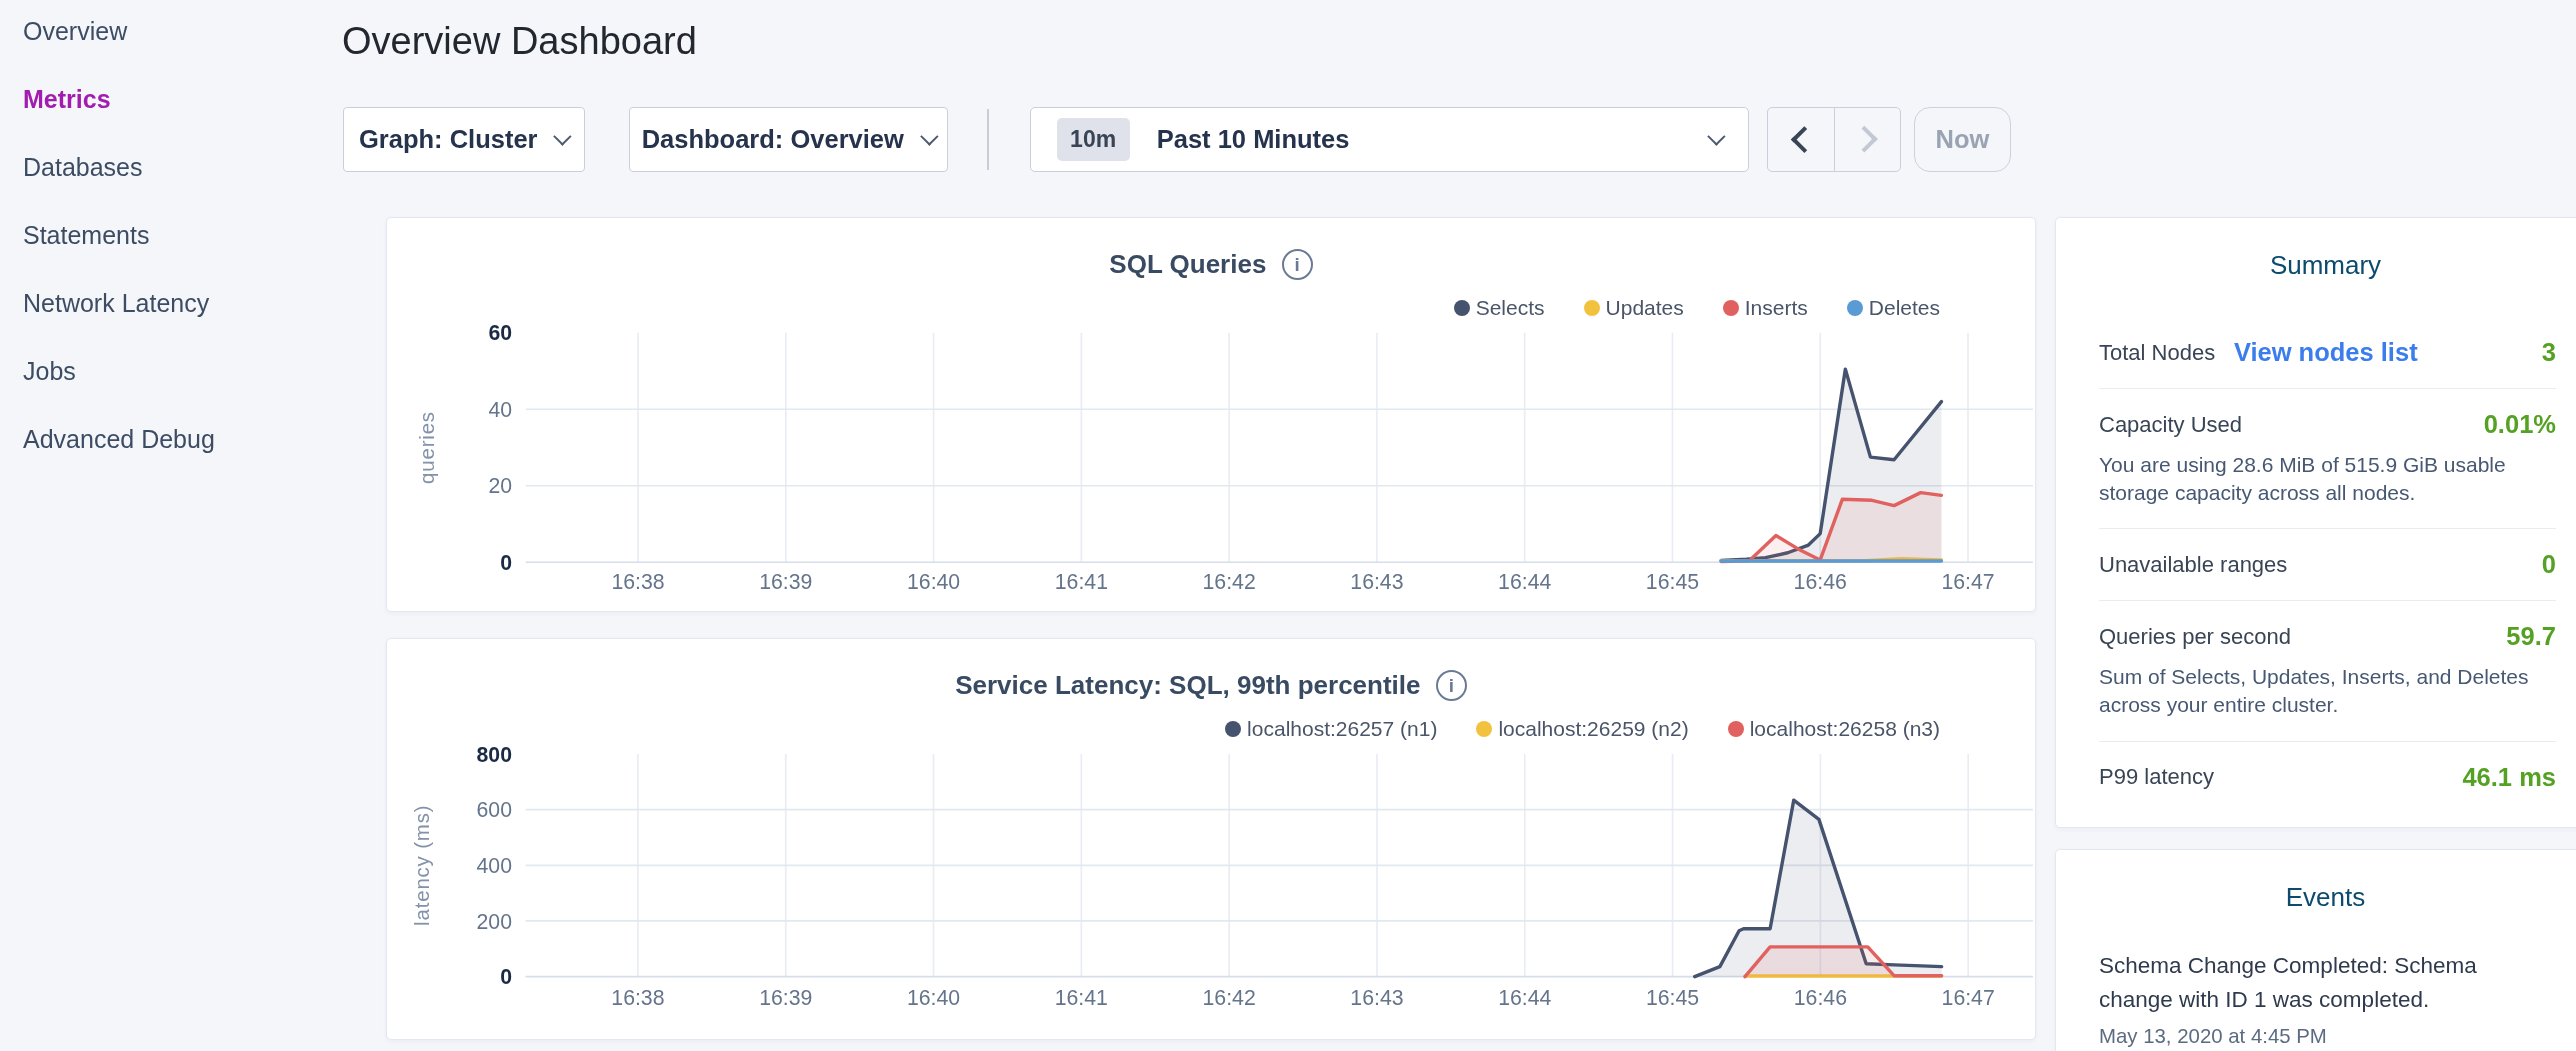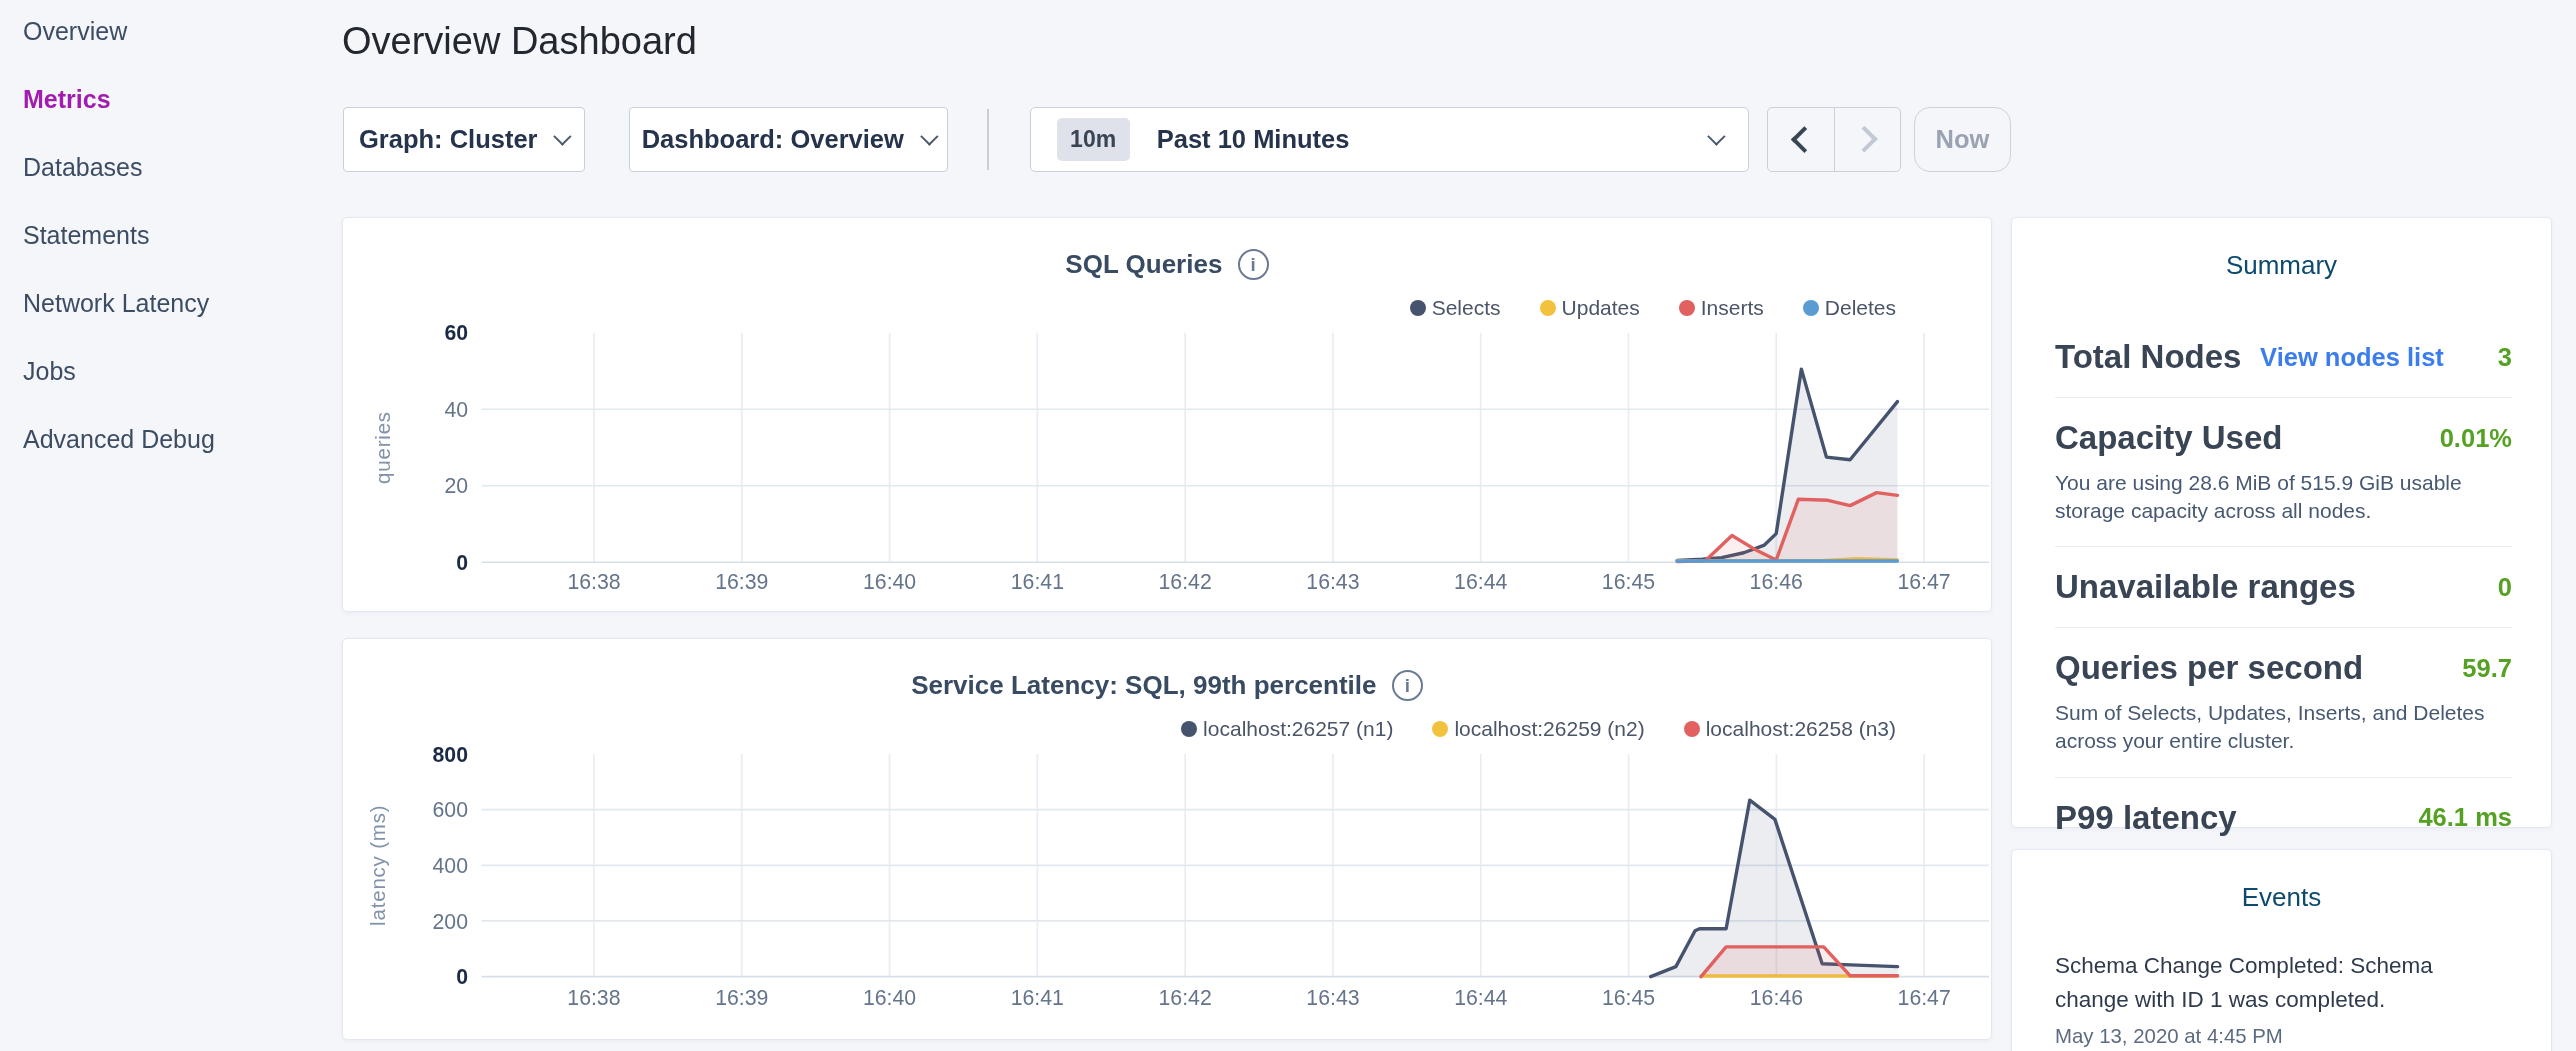--- a/index.html
+++ b/index.html
@@ -34,21 +34,21 @@
   .nav-btn.prev { border-right:1.7px solid #c9cfdb; }
   .chev { width:18.7px; height:18.7px; border-left:4.3px solid #394455; border-bottom:4.3px solid #394455; }
   .chev.left { transform:rotate(45deg); margin-left:6.8px; }
   .chev.right { border-color:#c3c9d4; transform:rotate(-135deg); margin-right:6.8px; }
   .now-btn { position:absolute; left:1914px; top:107px; width:97px; height:65px; border:1.7px solid #ccd2dd;
              border-radius:16px; background:transparent; font-size:25.5px; font-weight:700; color:#9aa3b2;
              font-family:inherit; cursor:pointer;text-align:center; }
 
   
   .card { position:absolute; background:#fff; border:1.7px solid #e3e7ef; border-radius:5.1px;
-          box-shadow:0 1.7px 4.3px rgba(50,60,90,0.04); }
+          box-shadow:0 1.7px 4.3px rgba(50,60,90,0.04);margin-left:44px; }
   #card-0 { left:342px; top:217px; width:1650px; height:395px; }
   #card-1 { left:342px; top:638px; width:1650px; height:402px; }
   .chart-title { position:absolute; top:31px; left:0; right:0; display:flex; justify-content:center;
                  align-items:center; gap:15.3px; font-size:26px; font-weight:700; color:#394b63; }
   .info-icon { width:31px; height:31px; border:2.6px solid #6b7astro4; border:2.6px solid #6b7a94; border-radius:50%;
                display:flex; align-items:center; justify-content:center; color:#6b7a94;
                font-size:18.7px; font-weight:700; cursor:pointer; }
   .info-icon::before { content:"i"; }
   .legend { position:absolute; top:78px; right:95px; display:flex; gap:39px; align-items:center; }
   .legend-item { display:flex; align-items:center; gap:6px; font-size:21px; color:#4a5568; }
@@ -61,21 +61,21 @@
   .axis-title { fill:#8292a8; font-size:24px; letter-spacing:1px; text-anchor:middle; }
 
   
   .summary-card { left:2011px; top:217px; width:541px; height:611px; }
   .events-card { left:2011px; top:849px; width:541px; height:366px; }
   .scard-title { margin-top:32px; text-align:center; font-size:26px; font-weight:400; color:#0c4a6e; }
   .summary-body { margin:36px 39px 0 43px; }
   .srow { padding:21px 0; border-bottom:1.7px solid #e9ecf1; }
   .srow:last-child { border-bottom:none; }
   .srow-main { display:flex; align-items:center; }
-  .srow-label { font-size:33px; font-weight:700; color:#394455; }
+  .srow-label { font-size:22px; font-weight:400; color:#394455; }
   .srow-link { margin-left:18.7px; font-size:25.5px; font-weight:700; color:#3b7dec; text-decoration:none; cursor:pointer; }
   .srow-value { margin-left:auto; font-size:25.5px; font-weight:700; color:#55a123; white-space:nowrap; }
   .srow-desc { margin-top:12px; font-size:21px; line-height:1.34; color:#475872; max-width:452px; }
   .event { margin:36px 43px 0; }
   .event-text { font-size:22.5px; line-height:1.5; color:#2f3a4d; max-width:400px; }
   .event-time { margin-top:8.5px; font-size:20.4px; color:#5d6b82; }
 </style>
 </head>
 <body>
 

